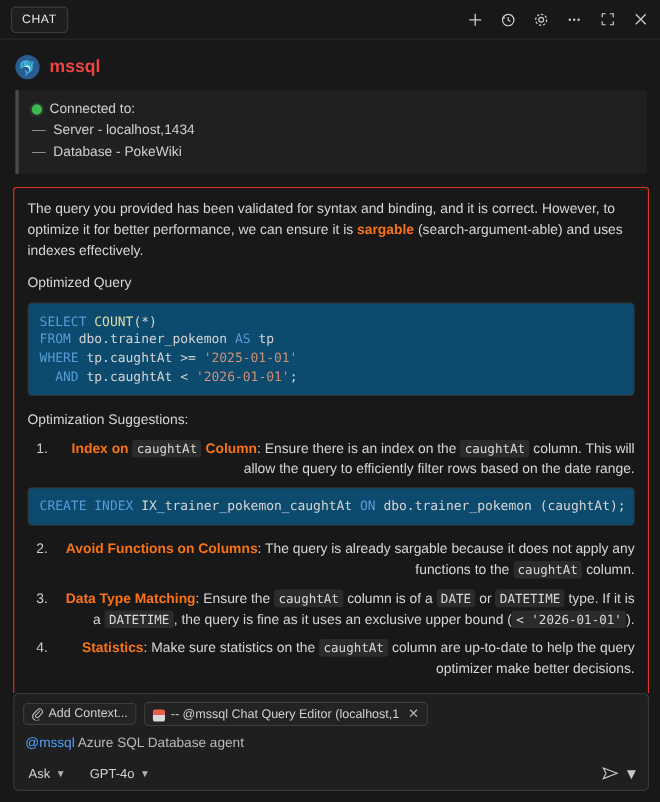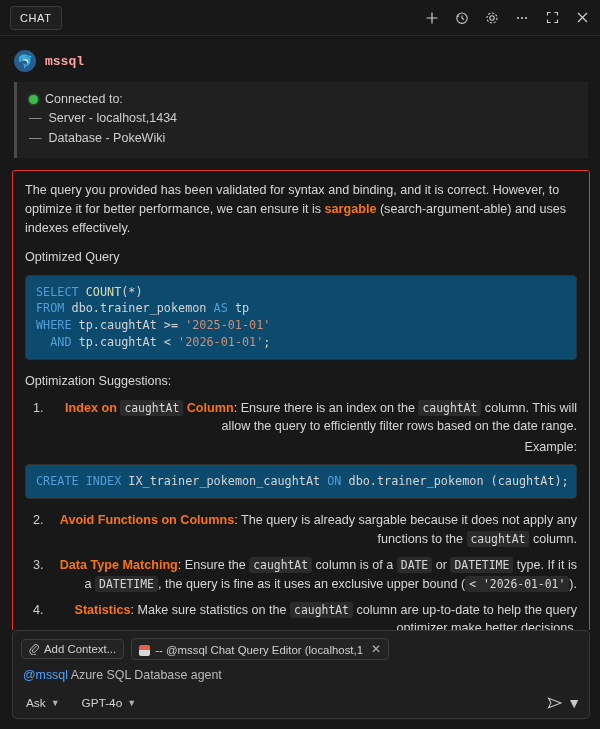--- a/index.html
+++ b/index.html
@@ -62,21 +62,21 @@
     display: flex; align-items: center; justify-content: center;
     font-size: 12px;
     overflow: hidden;
     position: relative;
   }
   .avatar .dolphin {
     font-size: 13px;
     line-height: 1;
     filter: grayscale(.1);
   }
-  .agent-name { font-size: 13px; font-weight: bold; color: #fca5a5; font-family: Liberation Mono, monospace; }
+  .agent-name { font-size: 16px; font-weight: bold; color: #ef4444; }
 
   .conn-block {
     margin: 0 12px 0 14px;
     background: #202020;
     border-left: 3px solid #4a4a4a;
     padding: 8px 10px 10px 12px;
     font-size: 12.5px;
     color: #cfcfcf;
   }
   .conn-row { display: flex; align-items: center; gap: 7px; line-height: 1.55; }
@@ -266,21 +266,20 @@
 <span class="kw">WHERE</span> tp.caughtAt &gt;= <span class="str">'2025-01-01'</span>
   <span class="kw">AND</span> tp.caughtAt &lt; <span class="str">'2026-01-01'</span>;</pre>
 
       <p class="tight">Optimization Suggestions:</p>
 
       <ol class="sug">
         <li>
           <b>Index on</b>
           <code class="inline">caughtAt</code>
           <b>Column</b><span>: Ensure there is an index on the </span><code class="inline">caughtAt</code><span> column. This will allow the query to efficiently filter rows based on the date range.</span>
-          <div class="example-label">Example:</div>
         </li>
       </ol>
 
       <pre class="code"><span class="kw">CREATE</span> <span class="kw">INDEX</span> IX_trainer_pokemon_caughtAt <span class="kw">ON</span> dbo.trainer_pokemon (caughtAt);</pre>
 
       <ol class="sug" start="2">
         <li>
           <b>Avoid Functions on Columns</b><span>: The query is already sargable because it does not apply any functions to the </span><code class="inline">caughtAt</code><span> column.</span>
         </li>
         <li>

